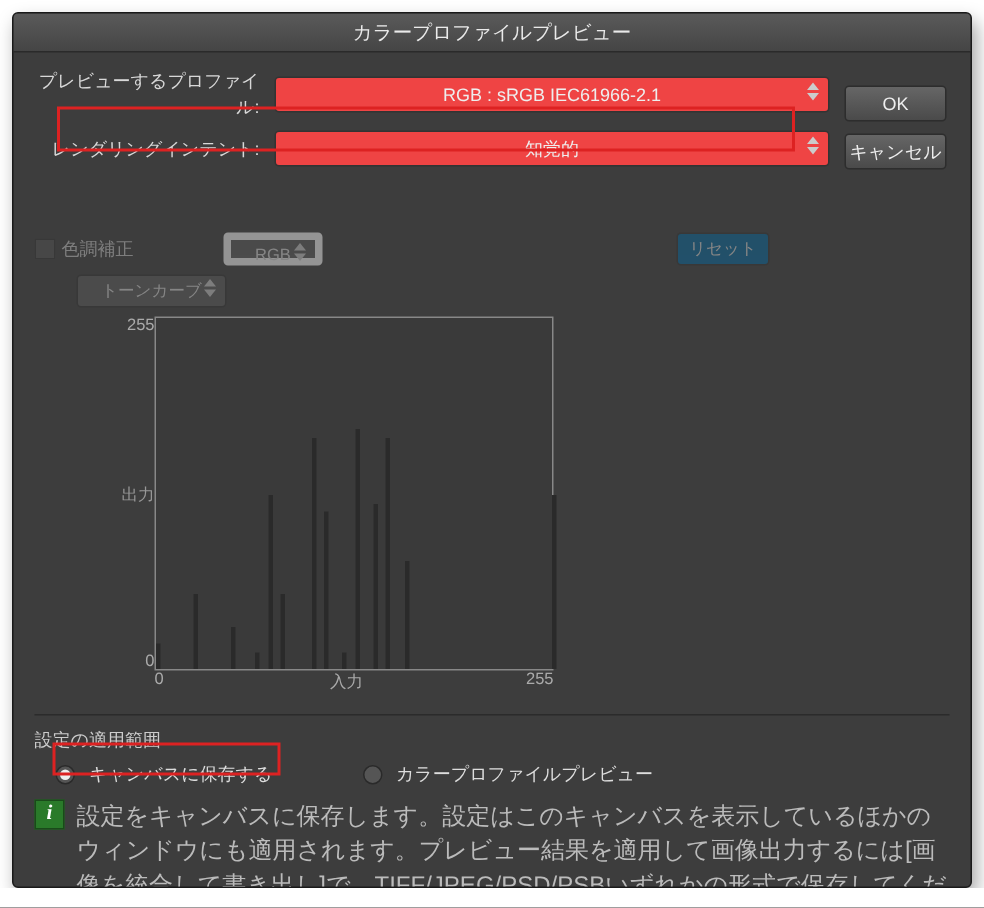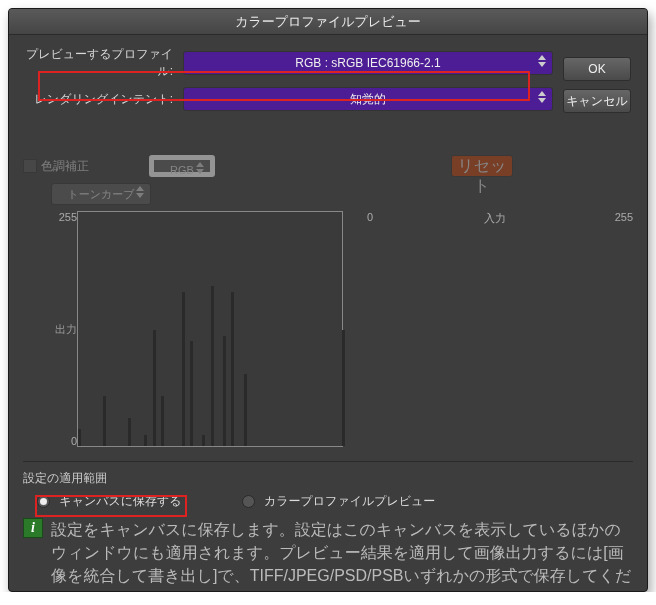--- a/index.html
+++ b/index.html
@@ -8,33 +8,33 @@
   .titlebar { height: 26px; background: linear-gradient(#5a5a5a,#454545); border-bottom: 1px solid #2a2a2a; color: #eaeaea; text-align: center; line-height: 26px; font-size: 13px; }
   .content { position: relative; padding: 14px 14px 14px 14px; color: #ccc; }
 
   .top-row { display: flex; align-items: flex-end; }
   .form-area { flex: 1; }
   .side-buttons { width: 70px; margin-left: 10px; }
   .btn { display: block; width: 68px; height: 24px; background: linear-gradient(#666,#4a4a4a); border: 1px solid #2d2d2d; border-radius: 3px; color: #eee; font-size: 12px; text-align: center; line-height: 22px; margin-bottom: 8px; cursor: pointer; }
 
   .field-row { display: flex; align-items: center; height: 28px; margin-bottom: 8px; }
   .field-label { width: 160px; text-align: right; padding-right: 10px; color: #d8d8d8; font-size: 12px; }
-  .select { position: relative; flex: 1; height: 24px; background: #4c1d95; border: 1px solid #333; border-radius: 3px; color: #eee; text-align: center; line-height: 22px; font-size: 12px; cursor: pointer; }
+  .select { position: relative; flex: 1; height: 24px; background: #ef4444; border: 1px solid #333; border-radius: 3px; color: #eee; text-align: center; line-height: 22px; font-size: 12px; cursor: pointer; }
   .spinner { position: absolute; right: 4px; top: 2px; width: 12px; display: flex; flex-direction: column; }
   .tri-up, .tri-down { width: 0; height: 0; border-left: 4px solid transparent; border-right: 4px solid transparent; margin: 1px auto; }
   .tri-up { border-bottom: 5px solid #ccc; }
   .tri-down { border-top: 5px solid #ccc; }
 
   .highlight-red { position: absolute; border: 2px solid #d22; pointer-events: none; }
 
   .curves-panel { margin-top: 34px; position: relative; }
   .row-disabled { display: flex; align-items: center; gap: 10px; opacity: 0.45; }
   .checkbox { width: 14px; height: 14px; background: #555; border: 1px solid #333; display: inline-block; margin-right: 4px; }
   .small-select { position: relative; width: 100px; height: 22px; background: #5c5c5c; border: 1px solid #333; border-radius: 3px; color: #ddd; text-align: center; line-height: 20px; font-size: 11px; }
-  .small-btn { width: 62px; height: 22px; background: #c2410c; border: 1px solid #333; border-radius: 3px; color: #ddd; text-align: center; line-height: 20px; font-size: 16px; }
+  .small-btn { width: 62px; height: 22px; background: #0369a1; border: 1px solid #333; border-radius: 3px; color: #ddd; text-align: center; line-height: 20px; font-size: 11px; }
   .ch-select { position: relative; width: 66px; height: 22px; background: #5c5c5c; border: 5px solid #ffffff; border-radius: 3px; color: #ddd; text-align: center; line-height: 20px; font-size: 11px; }
 
   .graph-wrap { display: flex; margin-top: 6px; }
   .y-col { width: 56px; display: flex; flex-direction: column; align-items: flex-end; padding-right: 4px; }
   .y-tick-top { color: #aaa; font-size: 11px; }
   .y-axis-label { flex: 1; display: flex; align-items: center; justify-content: flex-end; color: #999; font-size: 11px; }
   .graph-box { position: relative; width: 266px; height: 236px; background: #3a3a3a; border: 1px solid #888; }
   .hist-bar { position: absolute; bottom: 0; width: 3px; background: #2a2a2a; }
   .x-row { display: flex; margin-left: 56px; width: 266px; color: #aaa; font-size: 11px; }
   .x-row .zero { width: 20px; }
@@ -117,21 +117,21 @@
               <span class="tri-up"></span>
               <span class="tri-down"></span>
             </span>
         </span>
       </div>
 
       <div class="graph-wrap">
         <div class="y-col">
           <div style="flex:1;"></div>
         </div>
-        <div style="display:flex;flex-direction:row;">
+        <div style="display:flex;flex-direction:column;">
           <div style="display:flex;">
             <div style="width:24px;display:flex;flex-direction:column;align-items:flex-end;">
               <div class="y-tick-top">255</div>
               <div class="y-axis-label" style="height:190px;">出力</div>
               <div class="y-tick-top">0</div>
             </div>
             <div class="graph-box" id="graph-box">
                 <div class="hist-bar" style="left: 0px; height: 16.5176px;"></div>
                 <div class="hist-bar" style="left: 24.8471px; height: 49.5529px;"></div>
                 <div class="hist-bar" style="left: 49.6941px; height: 27.5294px;"></div>

